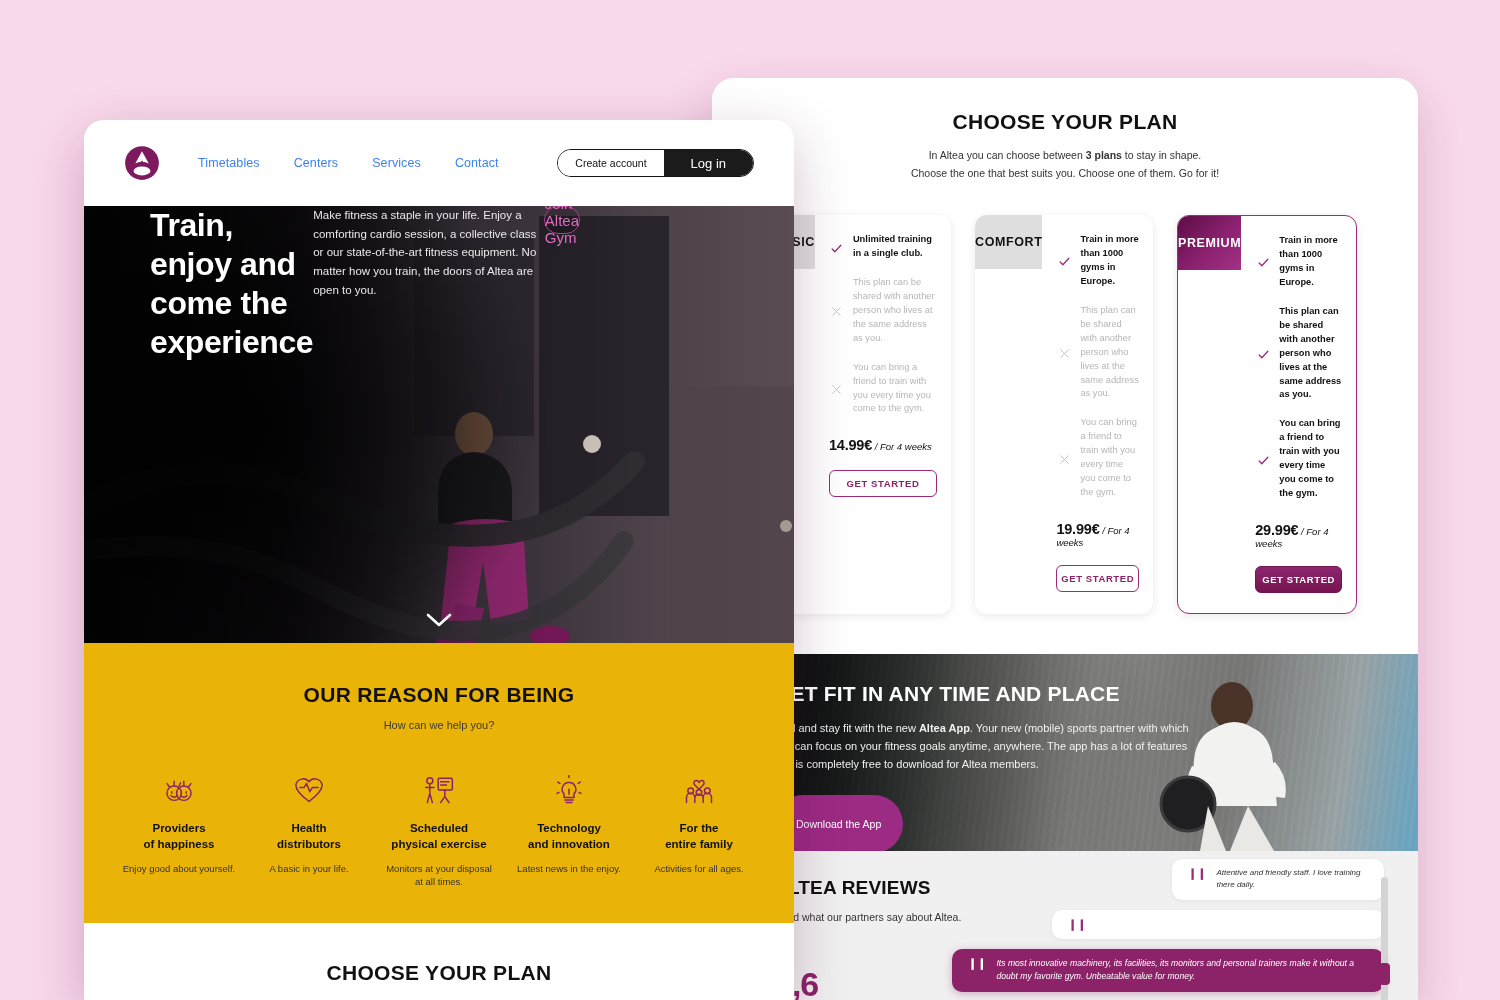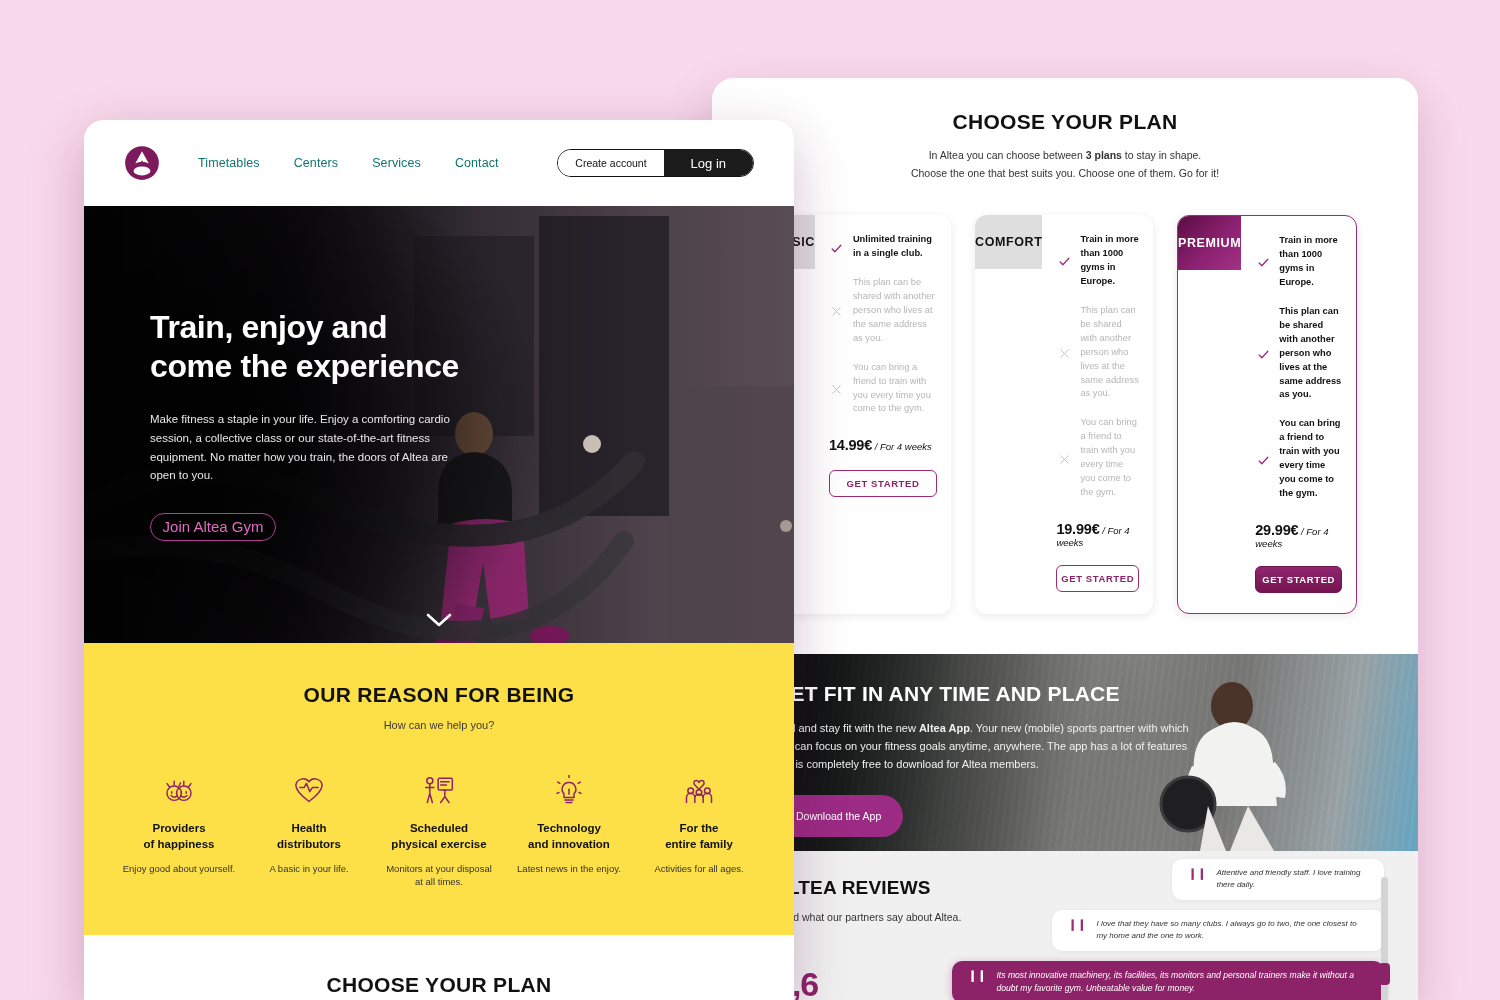--- a/index.html
+++ b/index.html
@@ -21,42 +21,42 @@
   .card-front{
     position:absolute;left:84px;top:120px;width:710px;height:880px;
     background:#ffffff;border-radius:20px 20px 0 0;overflow:hidden;
     box-shadow:0 18px 55px rgba(80,10,60,.25);
   }
 
   
   .navbar{height:86px;display:flex;align-items:center;padding:0 40px;background:#fff;}
   .logo{width:36px;height:36px;flex:0 0 auto;margin-right:38px;}
   .nav-links{display:flex;align-items:center;gap:34px;}
-  .nav-link{font-size:12.5px;color:#0f766e;letter-spacing:.1px;cursor:pointer;white-space:nowrap;}
+  .nav-link{font-size:12.5px;color:#3b82f6;letter-spacing:.1px;cursor:pointer;white-space:nowrap;}
   .nav-right{margin-left:auto;display:flex;align-items:center;}
   .auth-group{display:flex;align-items:stretch;border:1px solid #141414;border-radius:999px;overflow:hidden;height:26px;}
   .btn-create{display:flex;align-items:center;padding:0 17px;font-size:10.5px;color:#111;background:#fff;white-space:nowrap;}
   .btn-login{display:flex;align-items:center;padding:0 27px;font-size:13px;color:#fff;background:#1b1b1b;white-space:nowrap;border-radius:0 999px 999px 0;}
 
   
   .hero{position:relative;height:437px;overflow:hidden;
         background:linear-gradient(115deg,#1d1a1f 0%,#241f28 22%,#3a333b 45%,#2a2530 62%,#4a4148 82%,#55484f 100%);}
   .hero-photo{position:absolute;inset:0;}
   .hero-vign{position:absolute;inset:0;background:
     radial-gradient(ellipse 60% 80% at 18% 50%, rgba(0,0,0,.82), rgba(0,0,0,.25) 60%, rgba(0,0,0,0) 80%),
     linear-gradient(90deg, rgba(0,0,0,.88) 0%, rgba(0,0,0,.72) 28%, rgba(0,0,0,.18) 55%, rgba(0,0,0,0) 78%);}
-  .hero-inner{position:absolute;left:66px;top:0;height:100%;display:flex;flex-direction:column;justify-content:center;width:430px;}
+  .hero-inner{position:absolute;left:66px;top:0;height:100%;display:flex;flex-direction:row;justify-content:center;width:430px;}
   .hero-title{font-size:32px;line-height:1.22;font-weight:700;color:#fff;letter-spacing:-.4px;margin:0 0 24px 0;}
   .hero-sub{font-size:11.5px;line-height:1.62;color:#eae7ea;margin:0 0 28px 0;max-width:310px;}
   .hero-cta{display:inline-flex;align-items:center;justify-content:center;width:124px;height:26px;
             border:1px solid #b23d94;border-radius:999px;color:#e16cc0;font-size:15px;background:rgba(0,0,0,.15);}
   .chev{position:absolute;left:50%;transform:translateX(-50%);bottom:16px;}
 
   
-  .reason{background:#fde047;padding:40px 0 46px;}
+  .reason{background:#eab308;padding:40px 0 34px;}
   .sec-title{text-align:center;font-size:21px;font-weight:700;letter-spacing:.3px;color:#111;margin:0;}
   .sec-sub{text-align:center;font-size:11px;color:#3b3b3b;margin:12px 0 0;}
   .feat-row{display:flex;justify-content:center;gap:0;margin-top:42px;padding:0 30px;}
   .feat{flex:1;text-align:center;padding:0 6px;}
   .feat-ico{height:34px;display:flex;align-items:center;justify-content:center;margin-bottom:14px;}
   .feat-t{font-size:11.5px;font-weight:700;color:#111;line-height:1.35;white-space:pre-line;}
   .feat-d{font-size:9.5px;color:#333;line-height:1.4;margin-top:10px;white-space:pre-line;}
 
   
   .plan-teaser{background:#fff;padding:38px 0 0;}
@@ -90,21 +90,21 @@
           background:linear-gradient(100deg,#141a18 0%,#1b201e 14%,#6f6f6d 34%,#8c8c8a 52%,#7b7b79 72%,#9aa3a6 88%,#67a7c4 100%);}
   .appban-tex{position:absolute;inset:0;opacity:.35;
      background:repeating-linear-gradient(97deg, rgba(255,255,255,.05) 0 3px, rgba(0,0,0,.05) 3px 7px),
                 radial-gradient(circle at 62% 30%, rgba(0,0,0,.18), transparent 45%),
                 radial-gradient(circle at 30% 70%, rgba(0,0,0,.3), transparent 50%);}
   .appban-shade{position:absolute;inset:0;background:linear-gradient(90deg,rgba(8,12,11,.92) 0%,rgba(12,16,15,.55) 26%,rgba(0,0,0,.10) 48%,rgba(0,0,0,0) 62%);}
   .appban-in{position:absolute;left:62px;top:28px;width:430px;}
   .appban-h{font-size:21px;font-weight:700;color:#fff;letter-spacing:.2px;margin:0 0 14px;}
   .appban-p{font-size:11px;line-height:1.62;color:#f1f1f1;margin:0 0 22px;}
   .appban-p b{font-weight:700;}
-  .appban-btn{display:inline-flex;align-items:center;justify-content:center;height:26px;padding:8px 22px;
+  .appban-btn{display:inline-flex;align-items:center;justify-content:center;height:26px;padding:16px 22px;
               border-radius:999px;background:#9c2b84;color:#fff;font-size:10.5px;}
   .ab-person{position:absolute;right:68px;top:0;width:230px;height:197px;}
 
   
   .reviews{position:relative;background:#f0f0f0;height:240px;padding:26px 0 0;}
   .rev-left{position:absolute;left:62px;top:26px;width:260px;}
   .rev-h{font-size:19px;font-weight:700;color:#111;margin:0 0 12px;letter-spacing:.2px;}
   .rev-sub{font-size:10.5px;color:#333;margin:0;}
   .rev-score{margin-top:44px;font-size:34px;font-weight:700;color:#8c2268;letter-spacing:-1px;line-height:1;}
   .rev-stars{margin-top:4px;font-size:12px;color:#9c2b78;letter-spacing:2px;}
@@ -284,21 +284,20 @@
         <div class="rev-all">SEE ALL REVIEWS</div>
       </div>
 
       <div class="rev-list">
         <div class="bub w1">
           <span class="q">❙❙</span>
           <span class="t">Attentive and friendly staff. I love training there daily.</span>
         </div>
         <div class="bub w2">
           <span class="q">❙❙</span>
-          <span class="t">I love that they have so many clubs. I always go to two, the one closest to my home and the one to work.</span>
         </div>
         <div class="bub hl">
           <span class="q">❙❙</span>
           <span class="t">Its most innovative machinery, its facilities, its monitors and personal trainers make it without a doubt my favorite gym. Unbeatable value for money.</span>
         </div>
         <div class="bub w4">
           <span class="q">❙❙</span>
           <span class="t">Very complete and fun classes. I always go three times a week.</span>
         </div>
       </div>

